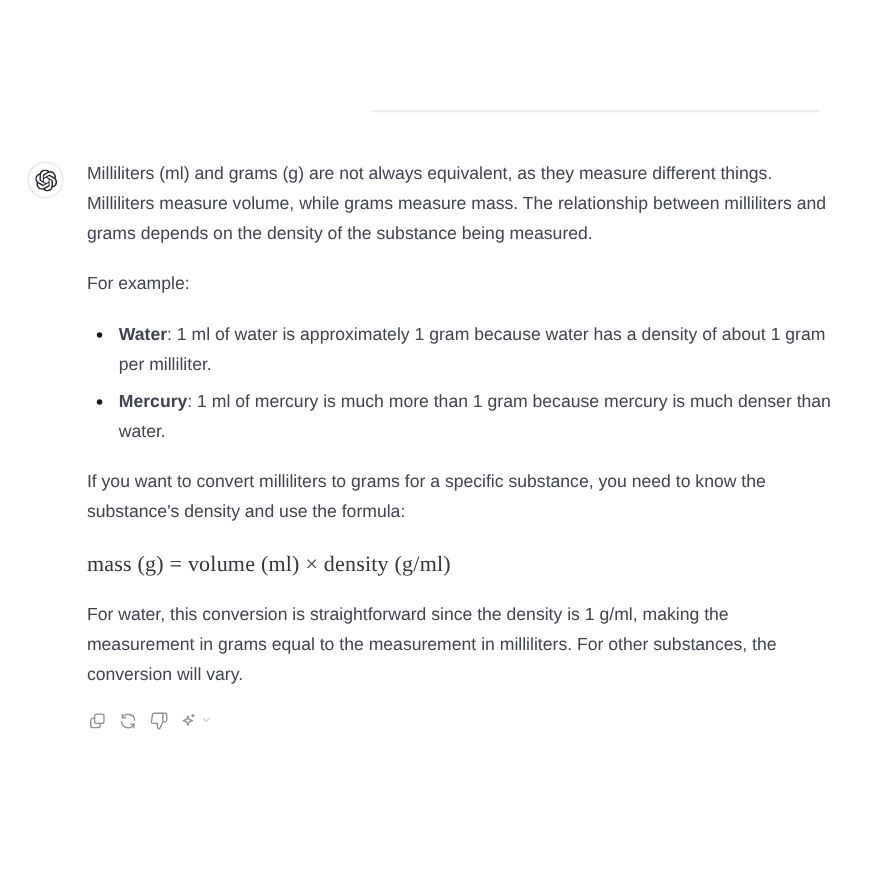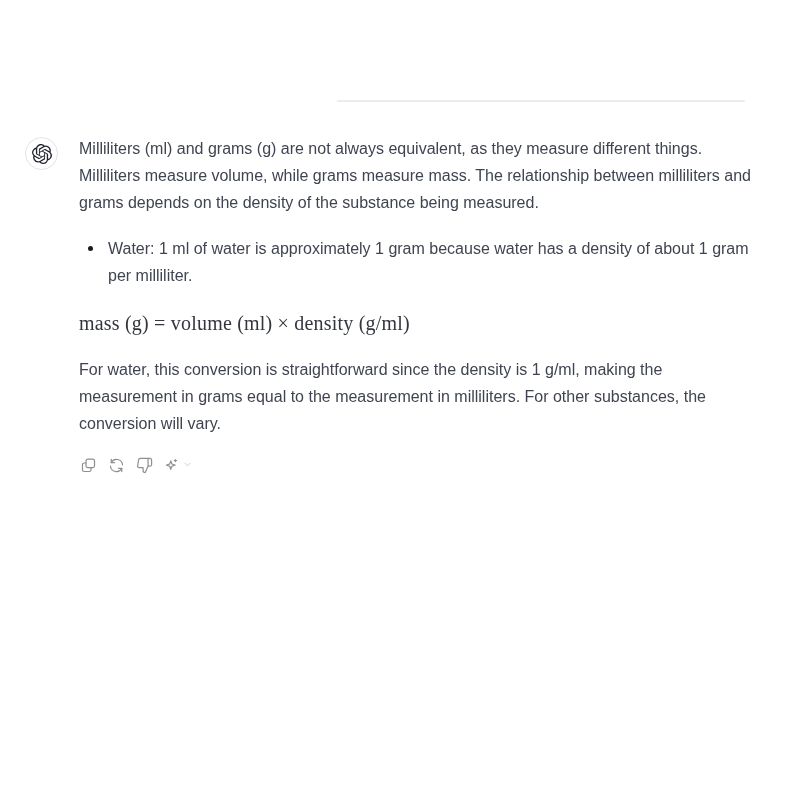--- a/index.html
+++ b/index.html
@@ -9,21 +9,21 @@
   .top-divider {
     position: absolute;
     left: 337px; top: 100px;
     width: 408px; height: 2px;
     background: #ededed;
     border-radius: 2px;
   }
 
   .message-row {
     position: absolute;
-    left: 25px; top: 135px;
+    left: 25px; top: 145px;
     display: flex;
     align-items: flex-start;
   }
 
   .avatar {
     width: 33px; height: 33px;
     border: 1px solid #e3e3e3;
     border-radius: 50%;
     background: #ffffff;
     display: flex; align-items: center; justify-content: center;
@@ -53,21 +53,21 @@
   }
   ul.example-list li:last-child { margin-bottom: 0; }
   ul.example-list li::before {
     content: "";
     position: absolute;
     left: 9px; top: 11px;
     width: 5px; height: 5px;
     border-radius: 50%;
     background: #1a1a1a;
   }
-  .term { font-weight: normal; }
+  .term { font-weight: bold; }
 
   .formula {
     font-family: Liberation Serif, serif;
     font-size: 20px;
     line-height: 30px;
     color: #33363d;
     margin: 17px 0 18px 0;
     letter-spacing: 0.2px;
   }
 
@@ -100,25 +100,28 @@
   <div class="avatar">
     <svg viewBox="0 0 24 24" aria-hidden="true">
       <path d="M22.2819 9.8211a5.9847 5.9847 0 0 0-.5157-4.9108 6.0462 6.0462 0 0 0-6.5098-2.9A6.0651 6.0651 0 0 0 4.9807 4.1818a5.9847 5.9847 0 0 0-3.9977 2.9 6.0462 6.0462 0 0 0 .7427 7.0966 5.98 5.98 0 0 0 .511 4.9107 6.051 6.051 0 0 0 6.5146 2.9001A5.9847 5.9847 0 0 0 13.2599 24a6.0557 6.0557 0 0 0 5.7718-4.2058 5.9894 5.9894 0 0 0 3.9977-2.9001 6.0557 6.0557 0 0 0-.7475-7.073zm-9.022 12.6081a4.4755 4.4755 0 0 1-2.8764-1.0408l.1419-.0804 4.7783-2.7582a.7948.7948 0 0 0 .3927-.6813v-6.7369l2.02 1.1686a.071.071 0 0 1 .038.052v5.5826a4.504 4.504 0 0 1-4.4945 4.4944zm-9.6607-4.1254a4.4708 4.4708 0 0 1-.5346-3.0137l.142.0852 4.783 2.7582a.7712.7712 0 0 0 .7806 0l5.8428-3.3685v2.3324a.0804.0804 0 0 1-.0332.0615L9.74 19.9502a4.4992 4.4992 0 0 1-6.1408-1.6464zM2.3408 7.8956a4.485 4.485 0 0 1 2.3655-1.9728V11.6a.7664.7664 0 0 0 .3879.6765l5.8144 3.3543-2.0201 1.1685a.0757.0757 0 0 1-.071 0l-4.8303-2.7865A4.504 4.504 0 0 1 2.3408 7.8956zm16.5963 3.8558L13.1038 8.364 15.1192 7.2a.0757.0757 0 0 1 .071 0l4.8303 2.7913a4.4944 4.4944 0 0 1-.6765 8.1042v-5.6772a.79.79 0 0 0-.407-.667zm2.0107-3.0231l-.142-.0852-4.7735-2.7818a.7759.7759 0 0 0-.7854 0L9.409 9.2297V6.8974a.0662.0662 0 0 1 .0284-.0615l4.8303-2.7866a4.4992 4.4992 0 0 1 6.6802 4.66zM8.3065 12.863l-2.02-1.1638a.0804.0804 0 0 1-.038-.0567V6.0742a4.4992 4.4992 0 0 1 7.3757-3.4537l-.142.0805L8.704 5.459a.7948.7948 0 0 0-.3927.6813zm1.0976-2.3654l2.602-1.4998 2.6069 1.4998v2.9994l-2.5974 1.4997-2.6067-1.4997z"></path>
     </svg>
   </div>
 
   <div class="content">
 
     <p>Milliliters (ml) and grams (g) are not always equivalent, as they measure different things. Milliliters measure volume, while grams measure mass. The relationship between milliliters and grams depends on the density of the substance being measured.</p>
 
+    <p class="tight">For example:</p>
 
     <ul class="example-list">
       <li><span class="term">Water</span><span>: 1 ml of water is approximately 1 gram because water has a density of about 1 gram per milliliter.</span></li>
+      <li><span class="term">Mercury</span><span>: 1 ml of mercury is much more than 1 gram because mercury is much denser than water.</span></li>
     </ul>
 
+    <p>If you want to convert milliliters to grams for a specific substance, you need to know the substance's density and use the formula:</p>
 
     <div class="formula">mass (g) = volume (ml) × density (g/ml)</div>
 
     <p>For water, this conversion is straightforward since the density is 1 g/ml, making the measurement in grams equal to the measurement in milliliters. For other substances, the conversion will vary.</p>
 
     <div class="action-bar">
 
       <button class="action-btn" title="Copy">
         <svg viewBox="0 0 24 24">
           <rect x="8.5" y="3" width="12" height="12" rx="2.5"></rect>

